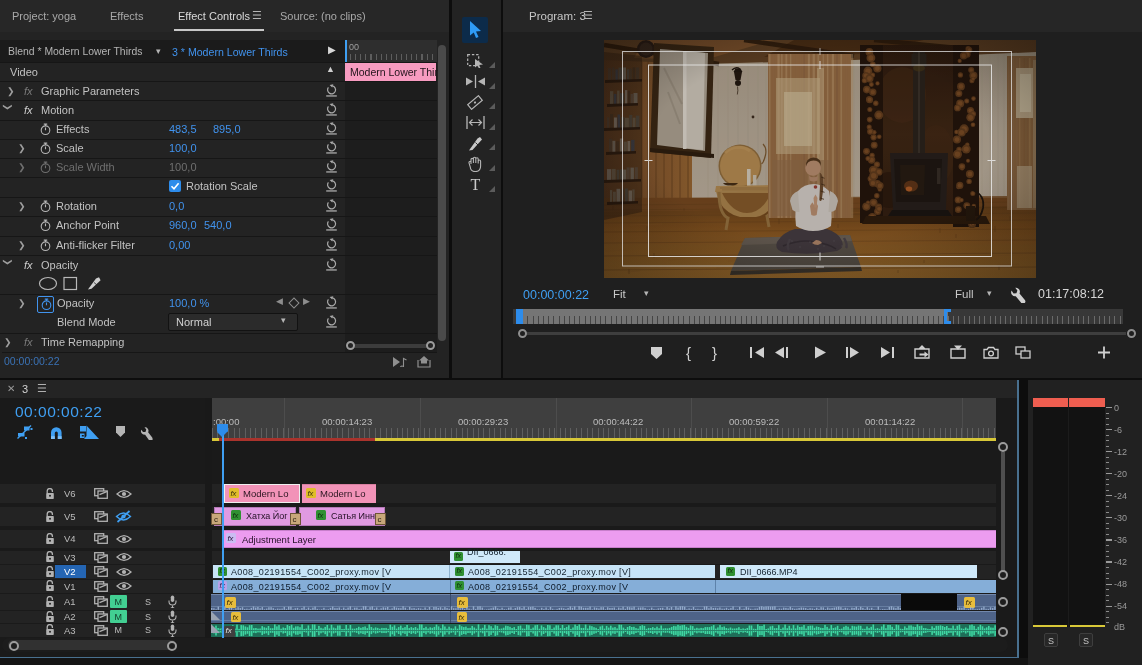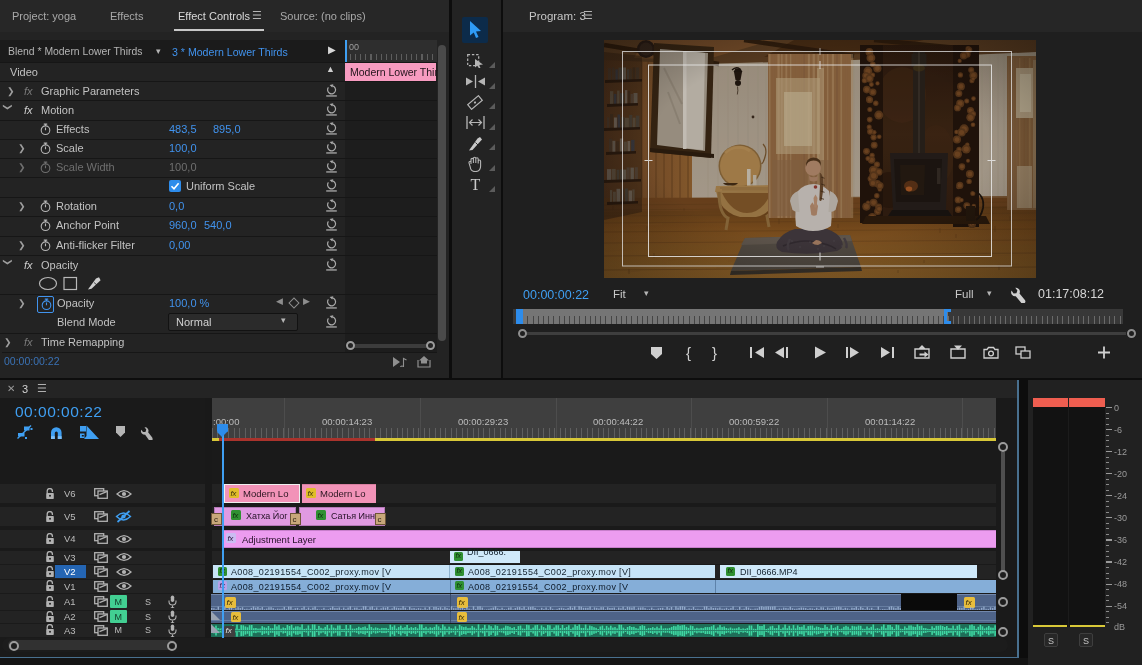--- a/index.html
+++ b/index.html
@@ -121,21 +121,21 @@
           <path d="M8.3 0.2 4.6 1 7.2 3.6 Z" fill="#ababab"></path>
           <rect x="1.2" y="11.3" width="10.6" height="1.3" fill="#ababab"></rect>
         </svg>
       </div>
   <div class="sep" style="top:177px"></div>
   <div class="a" style="left:169px;top:180px;width:12px;height:12px;background:#2d8ceb;border-radius:2px">
         <svg width="12" height="12" viewBox="0 0 12 12">
           <path d="M2.5 6.2 5 8.7 9.6 3.2" fill="none" stroke="#fff" stroke-width="1.6"></path>
         </svg>
       </div>
-  <div class="t lbl" style="left:186px;top:180px">Uniform Scale</div>
+  <div class="t lbl" style="left:186px;top:180px">Rotation Scale</div>
   <div class="rst" style="top:179px">
         <svg width="13" height="13" viewBox="0 0 13 13">
           <path d="M3.4 3.4 A4 4 0 1 0 7.3 1.9" fill="none" stroke="#ababab" stroke-width="1.2"></path>
           <path d="M8.3 0.2 4.6 1 7.2 3.6 Z" fill="#ababab"></path>
           <rect x="1.2" y="11.3" width="10.6" height="1.3" fill="#ababab"></rect>
         </svg>
       </div>
   <div class="sep" style="top:197px"></div>
   <div class="t tw" style="left:18px;top:201px">❯</div>
   <div class="a" style="left:39px;top:200px">

